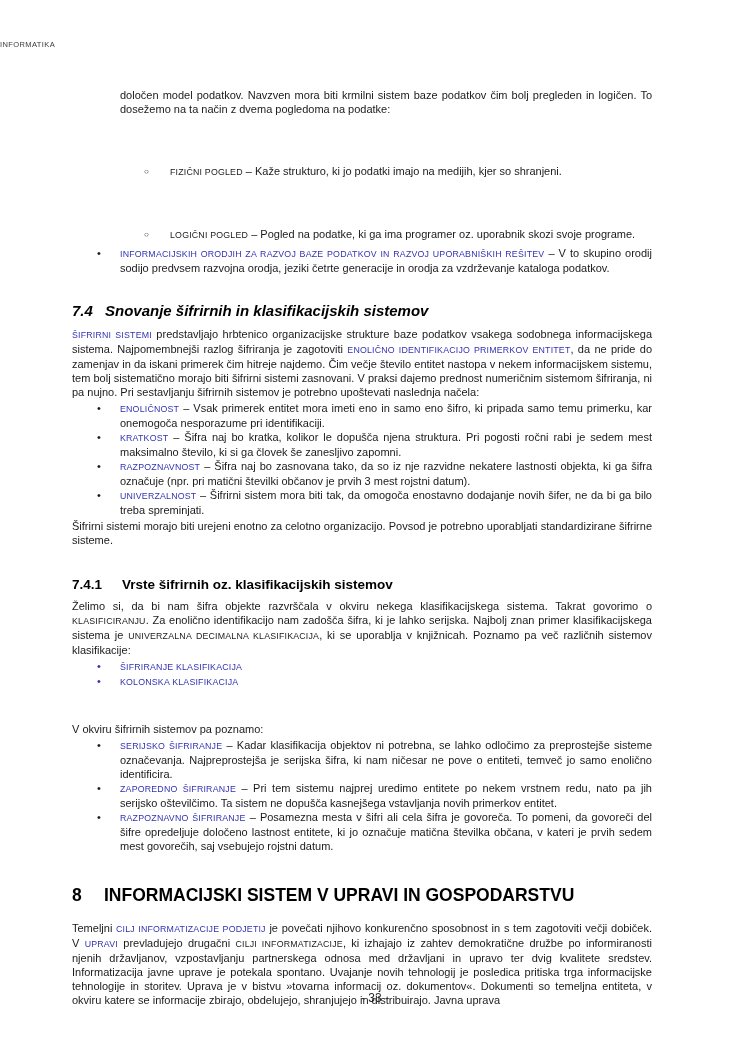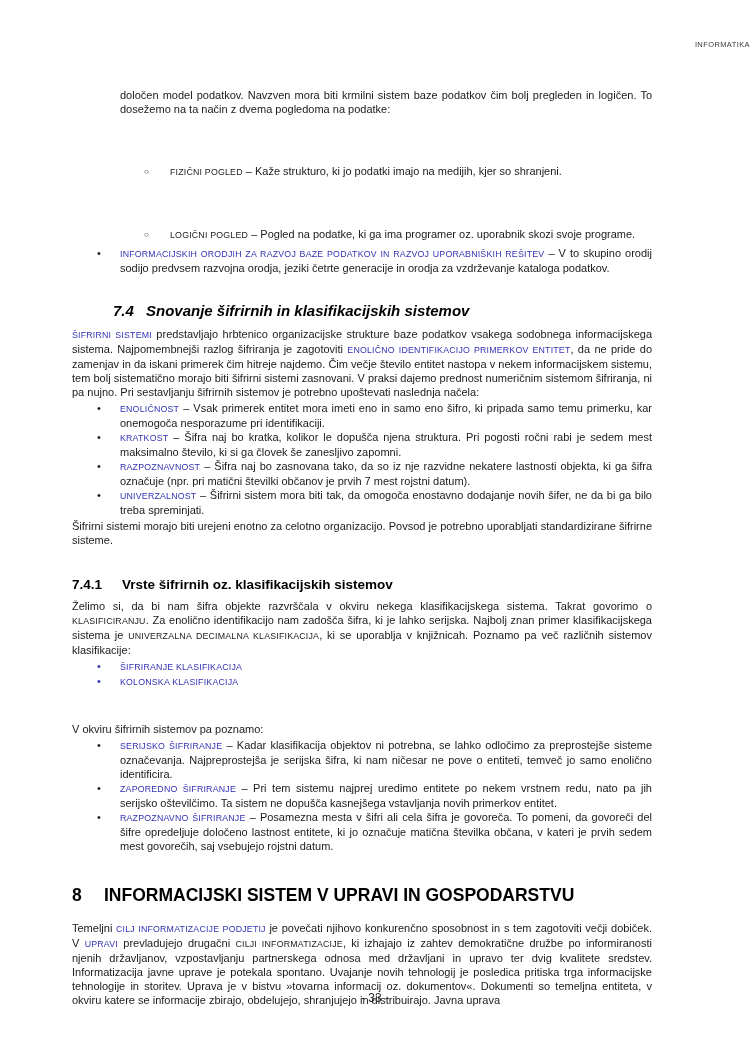--- a/index.html
+++ b/index.html
@@ -6,21 +6,21 @@
   .page{
     position:relative;
     width:750px;height:1061px;
     background:#ffffff;
     font-family:"Liberation Sans","DejaVu Sans",sans-serif;
     color:#1a1a1a;
     overflow:hidden;
   }
   .running-header{
     position:absolute;top:40px;left:0;width:100%;
-    text-align:right;
+    text-align:left;
     font-size:7.5px;letter-spacing:.4px;color:#3a3a3a;
   }
   .page-footer{
     position:absolute;top:991px;left:0;width:100%;
     text-align:center;
     font-size:12px;color:#2a2a2a;
   }
   .content{
     position:absolute;top:88px;left:72px;width:580px;
     font-size:11px;line-height:14px;text-align:justify;
@@ -32,21 +32,21 @@
   .b{font-size:8.8px;letter-spacing:.2px;color:#3232b4;}
   
   .li{position:relative;margin:0;}
   .li-l1{padding-left:48px;}
   .li-l1::before{content:"\2022";position:absolute;left:25px;top:0;font-size:11px;color:#1a1a1a;}
   .li-l1.blue-marker::before{color:#3232b4;}
   .li-l2{padding-left:98px;margin-top:48px;}
   .li-l2::before{content:"\25CB";position:absolute;left:72px;top:0.5px;font-size:8px;color:#1a1a1a;}
   
   h2,h3,h1{margin:0;color:#000;}
-  .h74{margin-top:26px;margin-bottom:7px;font-size:15px;line-height:19px;font-weight:bold;font-style:italic;margin-left:41px;}
+  .h74{margin-top:26px;margin-bottom:7px;font-size:15px;line-height:19px;font-weight:bold;font-style:italic;}
   .h74 .num{display:inline-block;width:33px;font-style:italic;}
   .h741{margin-top:29px;margin-bottom:6px;font-size:13.5px;line-height:17px;font-weight:bold;}
   .h741 .num{display:inline-block;width:50px;}
   .h8{margin-top:31px;margin-bottom:15px;font-size:17.5px;line-height:22px;font-weight:bold;}
   .h8 .num{display:inline-block;width:32px;}
   .mt2{margin-top:2px;}
   .mt4{margin-top:4px;}
   .mt16{margin-top:33px;}
 </style>
 </head>
@@ -67,21 +67,21 @@
 
     <div class="li li-l1 mt4"><span class="b">INFORMACIJSKIH ORODJIH ZA RAZVOJ BAZE PODATKOV IN RAZVOJ UPORABNIŠKIH REŠITEV</span><span> – V to skupino orodij sodijo predvsem razvojna orodja, jeziki četrte generacije in orodja za vzdrževanje kataloga podatkov.</span></div>
 
     <h2 class="h74"><span class="num">7.4</span><span>Snovanje šifrirnih in klasifikacijskih sistemov</span></h2>
 
     <p><span class="b">ŠIFRIRNI SISTEMI</span><span> predstavljajo hrbtenico organizacijske strukture baze podatkov vsakega sodobnega informacijskega sistema. Najpomembnejši razlog šifriranja je zagotoviti </span><span class="b">ENOLIČNO IDENTIFIKACIJO PRIMERKOV ENTITET</span><span>, da ne pride do zamenjav in da iskani primerek čim hitreje najdemo. Čim večje število entitet nastopa v nekem informacijskem sistemu, tem bolj sistematično morajo biti šifrirni sistemi zasnovani. V praksi dajemo prednost numeričnim sistemom šifriranja, ni pa nujno. Pri sestavljanju šifrirnih sistemov je potrebno upoštevati naslednja načela:</span></p>
 
     <div>
       <div class="li li-l1 mt2"><span class="b">ENOLIČNOST</span><span> – Vsak primerek entitet mora imeti eno in samo eno šifro, ki pripada samo temu primerku, kar onemogoča nesporazume pri identifikaciji.</span></div>
       <div class="li li-l1"><span class="b">KRATKOST</span><span> – Šifra naj bo kratka, kolikor le dopušča njena struktura. Pri pogosti ročni rabi je sedem mest maksimalno število, ki si ga človek še zanesljivo zapomni.</span></div>
-      <div class="li li-l1"><span class="b">RAZPOZNAVNOST</span><span> – Šifra naj bo zasnovana tako, da so iz nje razvidne nekatere lastnosti objekta, ki ga šifra označuje (npr. pri matični številki občanov je prvih 7 mest rojstni datum).</span></div>
+      <div class="li li-l1"><span class="b">RAZPOZNAVNOST</span><span> – Šifra naj bo zasnovana tako, da so iz nje razvidne nekatere lastnosti objekta, ki ga šifra označuje (npr. pri matični številki občanov je prvih 3 mest rojstni datum).</span></div>
       <div class="li li-l1"><span class="b">UNIVERZALNOST</span><span> – Šifrirni sistem mora biti tak, da omogoča enostavno dodajanje novih šifer, ne da bi ga bilo treba spreminjati.</span></div>
     </div>
 
     <p class="mt2"><span>Šifrirni sistemi morajo biti urejeni enotno za celotno organizacijo. Povsod je potrebno uporabljati standardizirane šifrirne sisteme.</span></p>
 
     <h3 class="h741"><span class="num">7.4.1</span><span>Vrste šifrirnih oz. klasifikacijskih sistemov</span></h3>
 
     <p><span>Želimo si, da bi nam šifra objekte razvrščala v okviru nekega klasifikacijskega sistema. Takrat govorimo o </span><span class="c">KLASIFICIRANJU</span><span>. Za enolično identifikacijo nam zadošča šifra, ki je lahko serijska. Najbolj znan primer klasifikacijskega sistema je </span><span class="c">UNIVERZALNA DECIMALNA KLASIFIKACIJA</span><span>, ki se uporablja v knjižnicah. Poznamo pa več različnih sistemov klasifikacije:</span></p>
 
     <div class="mt2">

